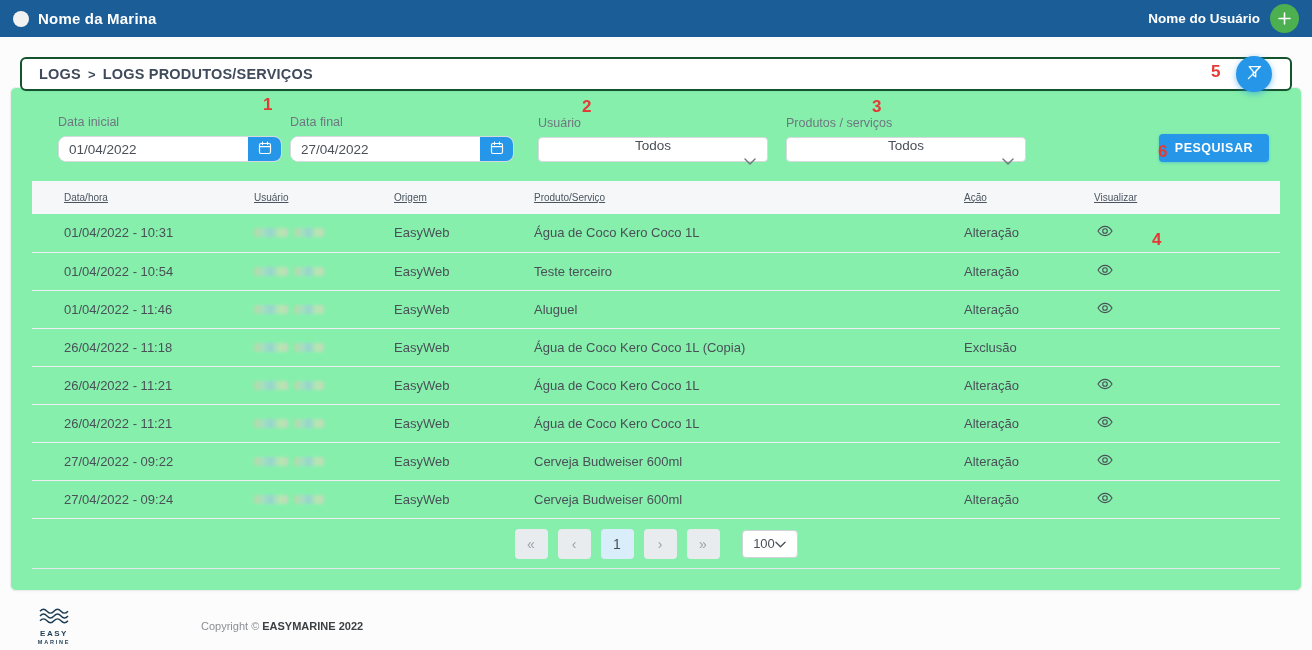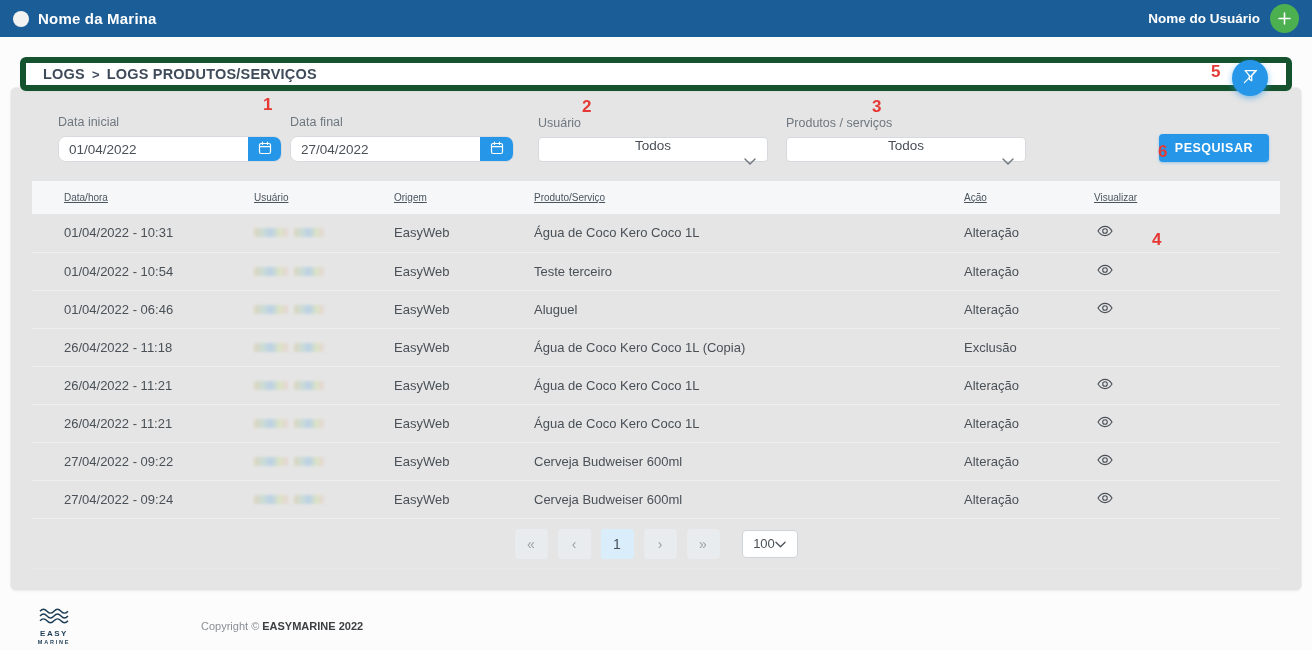--- a/index.html
+++ b/index.html
@@ -12,30 +12,30 @@
   .logo-circle { width:16px; height:16px; border-radius:50%; background:#f2f2f2; margin-right:9px; flex:0 0 auto; }
   .marina-name { color:#fff; font-size:15px; font-weight:700; letter-spacing:.2px; }
   .topbar-right { margin-left:auto; display:flex; align-items:center; gap:10px; }
   .user-name { color:#fff; font-size:13.5px; font-weight:600; }
   .add-btn { width:29px; height:29px; border-radius:50%; background:var(--c-green,#4caf50); border:none; display:flex; align-items:center; justify-content:center; cursor:pointer; }
   .add-btn svg { display:block; }
 
   
   .content { position:relative; padding:20px 10px 0; }
 
-  .crumb-card { margin:0 10px; height:34px; background:#fff; border:6px solid #14532d; border-radius:6px;
+  .crumb-card { margin:0 10px; height:34px; background:#fff; border:2px solid #14532d; border-radius:6px;
     display:flex; align-items:center; padding:0 17px; position:relative; z-index:2; box-shadow:0 1px 2px rgba(0,0,0,.04); }
   .crumb { display:flex; align-items:center; gap:7px; font-size:14.5px; font-weight:700; color:#3f4b5b; letter-spacing:.2px; }
   .crumb .sep { font-size:13px; }
 
   .filter-fab { position:absolute; top:-3px; right:18px; width:36px; height:36px; border-radius:50%;
     background:var(--c-accent,#2596e8); border:none; display:flex; align-items:center; justify-content:center;
     cursor:pointer; z-index:3; box-shadow:0 2px 6px rgba(37,150,232,.55); }
 
-  .main-card { margin:-4px 0 0; background:#e5e5e5; border:1px solid #ebedef; border-radius:6px;
+  .main-card { margin:-4px 0 0; background:#86efac; border:1px solid #ebedef; border-radius:6px;
     position:relative; z-index:1; padding:0 21px 21px; box-shadow:0 1px 2px rgba(0,0,0,.03); }
 
   
   .filters { display:flex; align-items:flex-end; padding:27px 5px 0 26px; }
   .fgroup { display:flex; flex-direction:column; }
   .flabel { font-size:12.5px; color:#6e7780; margin-bottom:7px; }
   .date-box { display:flex; width:224px; height:26px; border:1px solid #d6dade; border-radius:8px; overflow:hidden; background:#fff; }
   .date-box input { flex:1; border:none; outline:none; padding:0 10px; font-size:13.5px; color:#495057; font-family:inherit; min-width:0; }
   .cal-btn { width:33px; background:var(--c-accent,#2596e8); border:none; display:flex; align-items:center; justify-content:center; cursor:pointer; flex:0 0 auto; }
   .selbox { height:25px; border:1px solid #d6dade; border-radius:4px; background:#fff; display:flex; align-items:center;
@@ -237,21 +237,21 @@
                 <svg width="16" height="14" viewBox="0 0 16 14" fill="none">
                   <path d="M1 7s2.8-4.6 7-4.6S15 7 15 7s-2.8 4.6-7 4.6S1 7 1 7z" stroke="#495057" stroke-width="1.1"></path>
                   <circle cx="8" cy="7" r="2.3" stroke="#495057" stroke-width="1.1"></circle>
                 </svg>
               </span>
             </button>
           </td>
         </tr>
 
         <tr>
-          <td class="c1">01/04/2022 - 06:46</td>
+          <td class="c1">01/04/2022 - 11:46</td>
           <td class="c2">
             <span class="redacted">
                   <i></i>
                   <i></i>
                 </span>
           </td>
           <td class="c3">EasyWeb</td>
           <td class="c4">Aluguel</td>
           <td class="c5">Alteração</td>
           <td class="c6">

